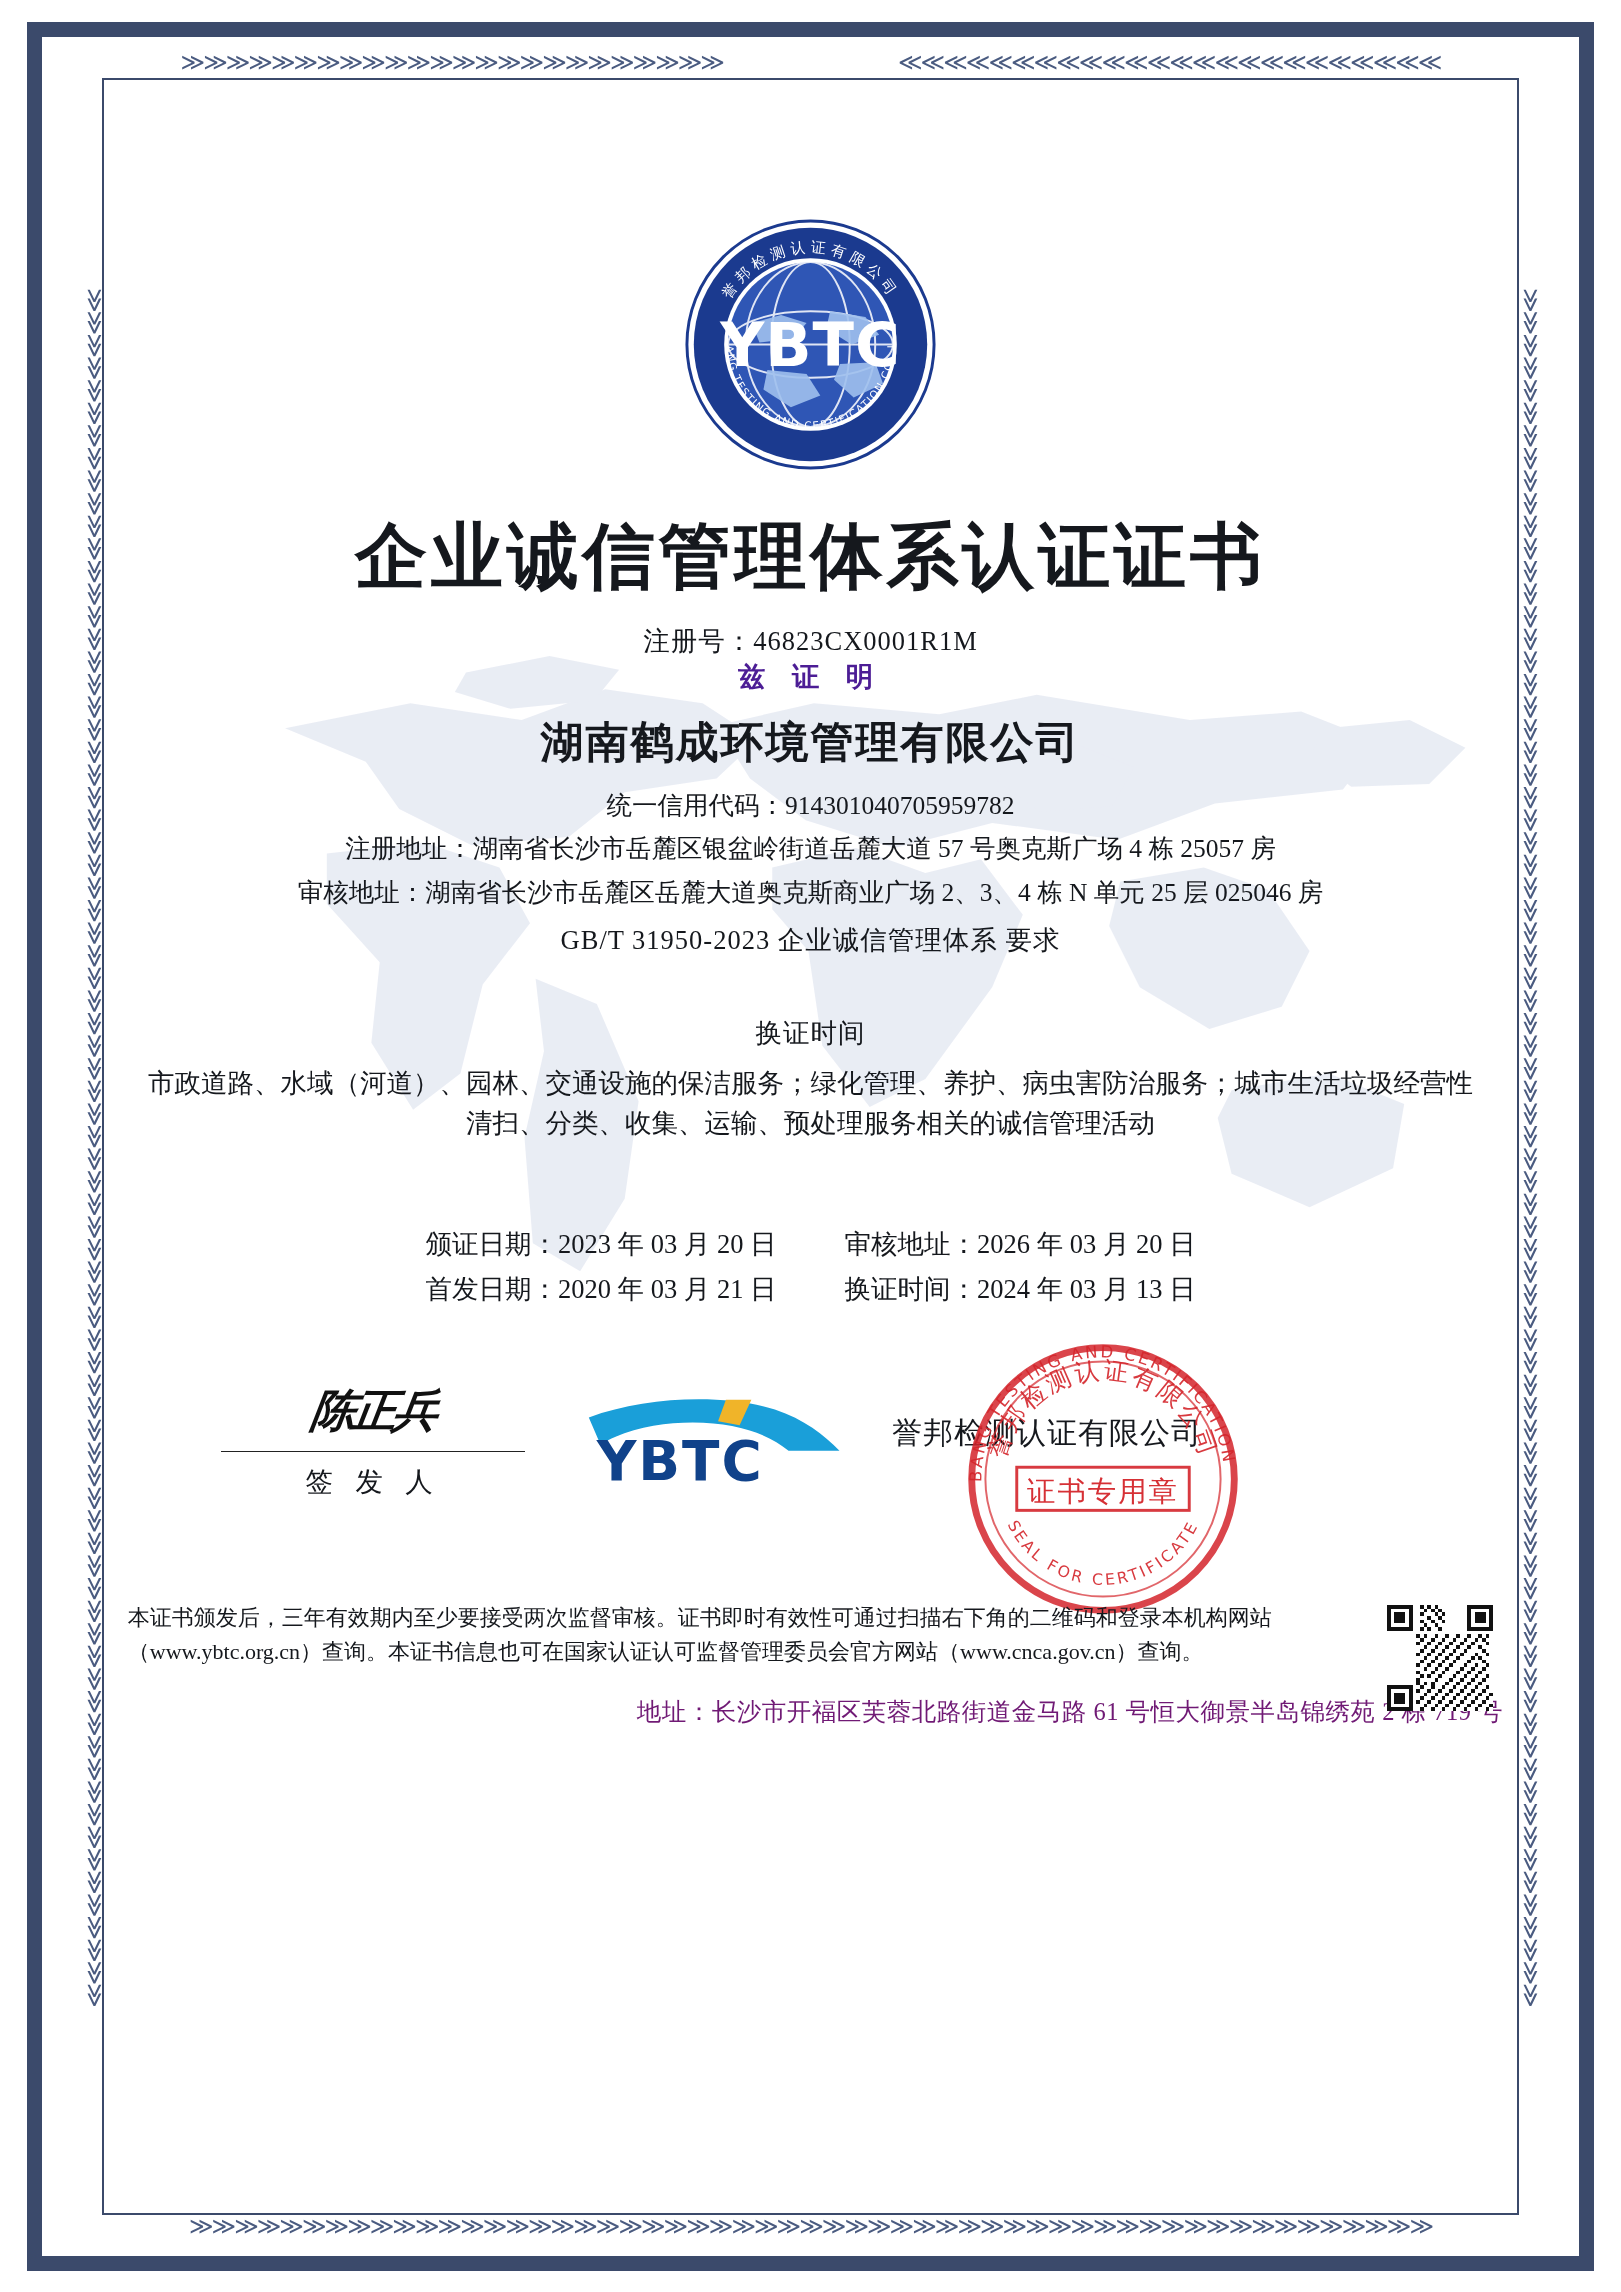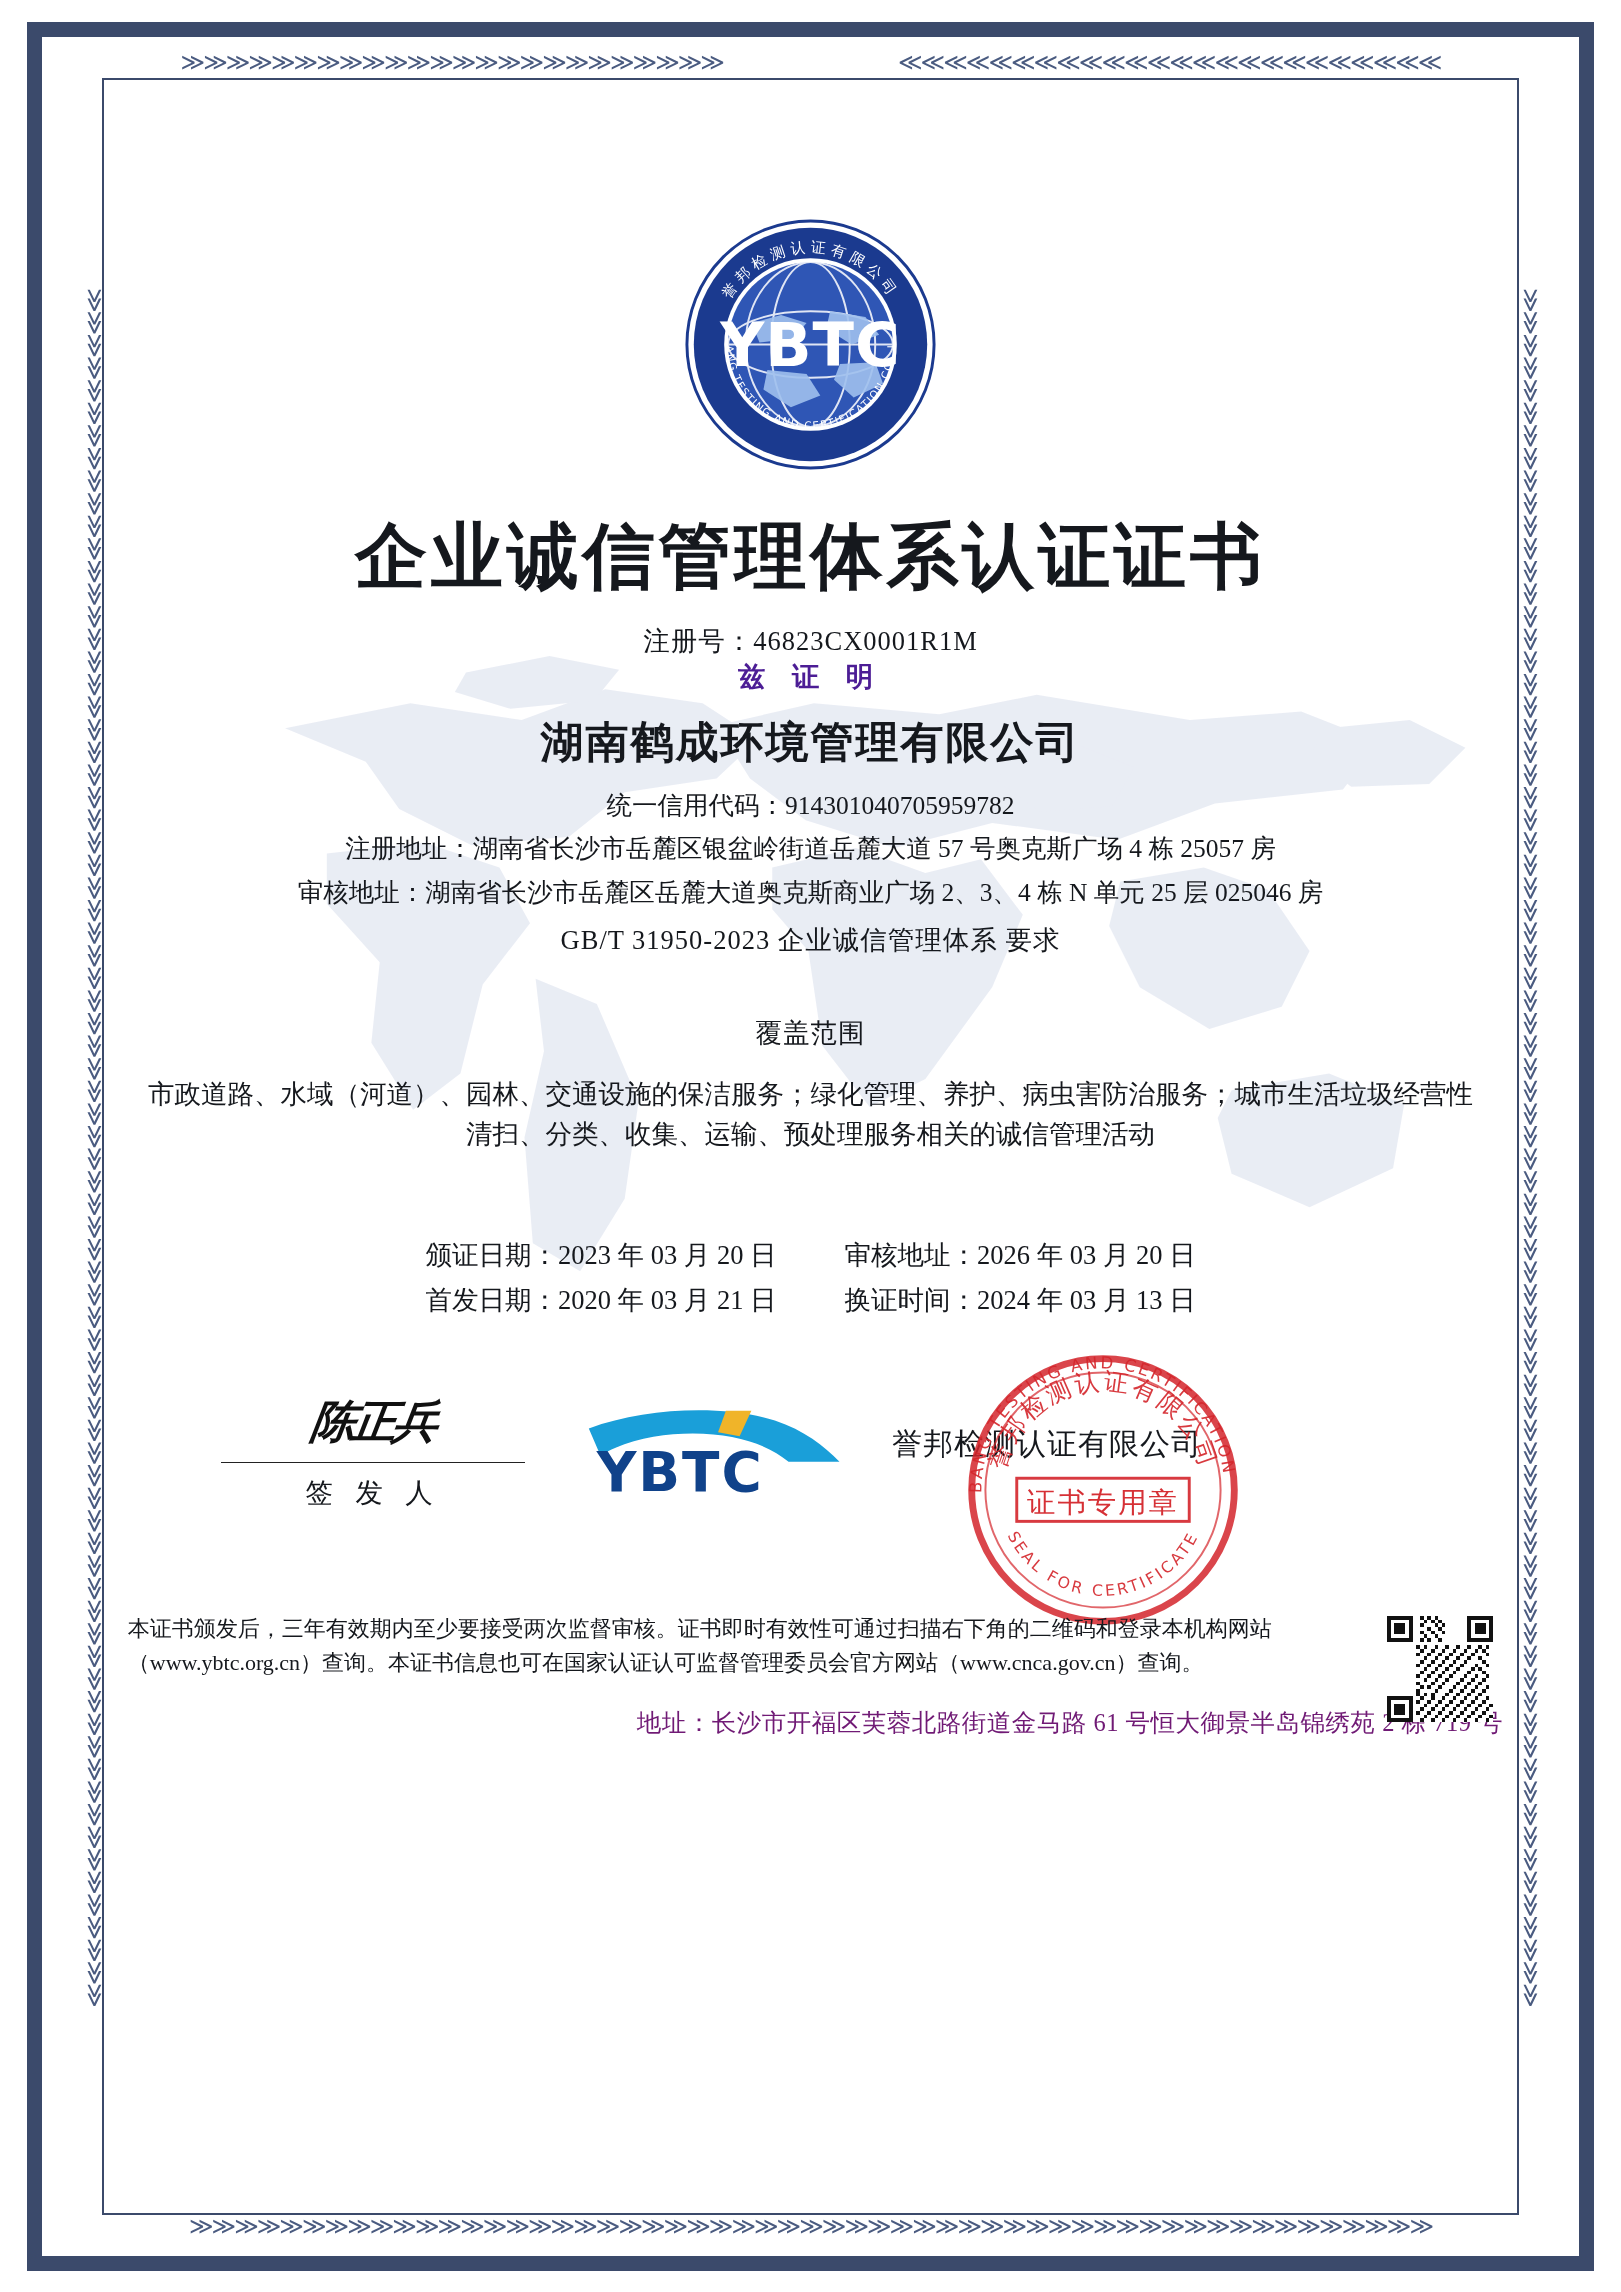--- a/index.html
+++ b/index.html
@@ -165,21 +165,21 @@
     color: #15181d;
     letter-spacing: 1px;
   }
   .scope-head {
     margin-top: 57px;
     font-size: 26.5px;
     color: #15181d;
     letter-spacing: 1px;
   }
   .scope-body {
-    margin-top: 24px;
+    margin-top: 13px;
     font-size: 26.5px;
     line-height: 1.5;
     color: #15181d;
     padding: 0 19.6px;
   }
 
   .dates {
     margin-top: 82px;
     display: flex;
     justify-content: center;
@@ -351,21 +351,21 @@
     </div>
 
     <div class="hereby">兹 证 明</div>
     <div class="company">湖南鹤成环境管理有限公司</div>
     <div class="credit-code">统一信用代码：914301040705959782</div>
     <div class="addr">注册地址：湖南省长沙市岳麓区银盆岭街道岳麓大道 57 号奥克斯广场 4 栋 25057 房</div>
     <div class="addr">审核地址：湖南省长沙市岳麓区岳麓大道奥克斯商业广场 2、3、4 栋 N 单元 25 层 025046 房</div>
 
     <div class="standard">GB/T 31950-2023 企业诚信管理体系 要求</div>
 
-    <div class="scope-head">覆盖范围</div>
+    <div class="scope-head">换证时间</div>
     <div class="scope-body">市政道路、水域（河道）、园林、交通设施的保洁服务；绿化管理、养护、病虫害防治服务；城市生活垃圾经营性清扫、分类、收集、运输、预处理服务相关的诚信管理活动</div>
 
     <div class="dates">
       <div class="col">
         <div class="row">
           <span>颁证日期：</span><span>2023 年 03 月 20 日</span>
         </div>
         <div class="row">
           <span>首发日期：</span><span>2020 年 03 月 21 日</span>
         </div>

